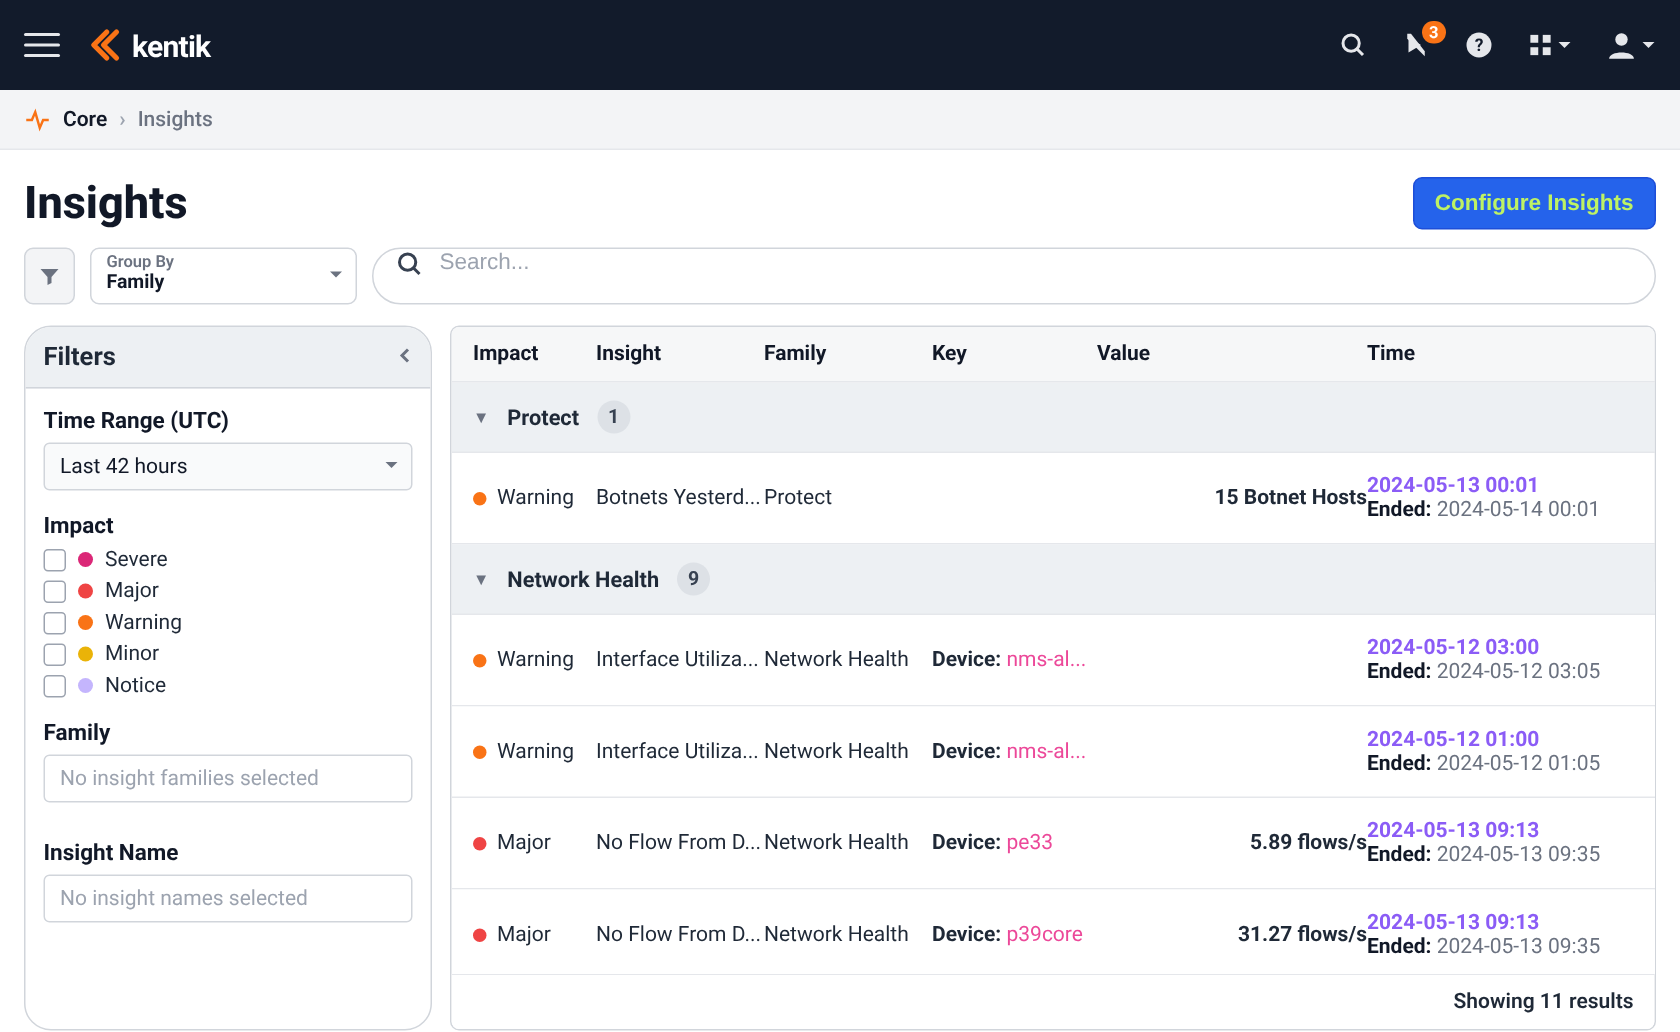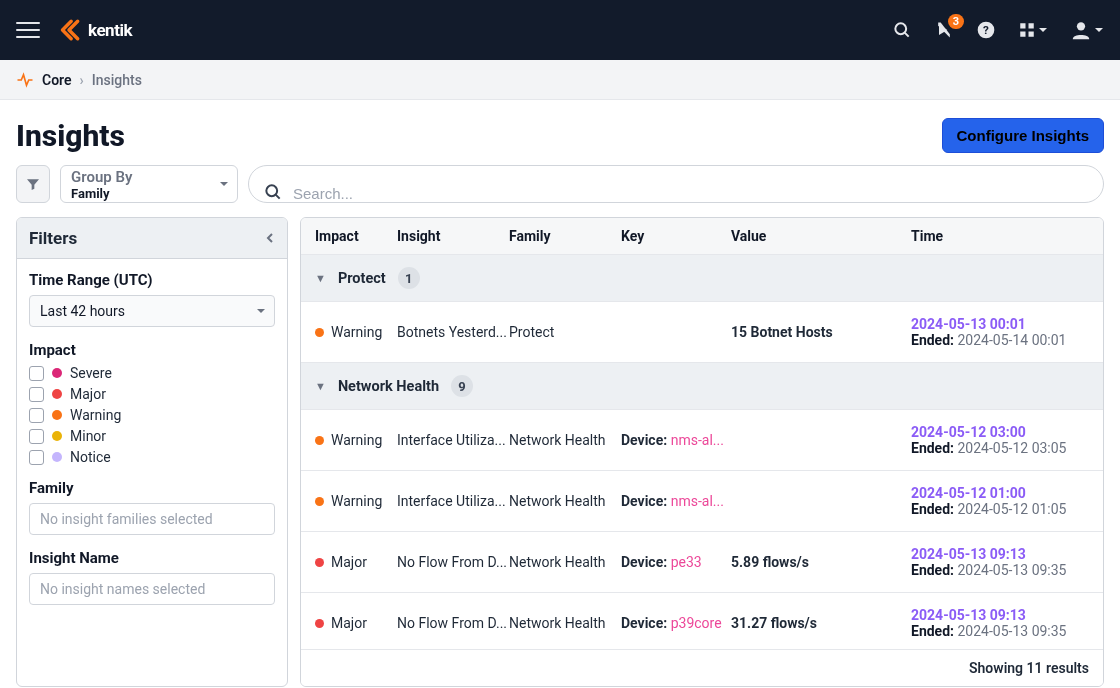--- a/index.html
+++ b/index.html
@@ -15,21 +15,21 @@
   .navbar {
     background: #121b2b;
     height: 60px;
     display: flex;
     align-items: center;
     padding: 0 16px;
     color: #fff;
   }
   .hamburger { width: 24px; cursor: pointer; margin-right: 16px; }
   .hamburger div { height: 2px; background: #e5e7eb; margin: 5px 0; border-radius: 1px; }
-  .logo { display: flex; align-items: center; font-weight: 700; font-size: 17px; letter-spacing: -0.5px; }
+  .logo { display: flex; align-items: flex-end; font-weight: 700; font-size: 20px; letter-spacing: -0.5px; }
   .logo svg { margin-right: 6px; }
   .nav-spacer { flex: 1; }
   .nav-icons { display: flex; align-items: center; gap: 22px; }
   .nav-icon { color: #e5e7eb; cursor: pointer; position: relative; display: flex; align-items: center; }
   .badge-count {
     position: absolute; top: -6px; right: -10px;
     background: #f97316; color: #fff; font-size: 11px; font-weight: 700;
     border-radius: 10px; padding: 1px 5px; line-height: 1.2;
   }
 
@@ -41,71 +41,71 @@
   .breadcrumb-bar .sep { color: #9ca3af; }
   .breadcrumb-bar .crumb-main { color: #111827; }
   .breadcrumb-bar .crumb-sub { color: #6b7280; font-weight: 500;}
 
   .page-header {
     display: flex; align-items: center; justify-content: space-between;
     padding: 18px 16px 8px 16px;
   }
   .page-title { font-size: 30px; font-weight: 800; color: #111827; }
   .btn-primary {
-    background: #2563eb; color: #000000; border: 1px solid #1d4ed8;
+    background: #2563eb; color: #bef264; border: 1px solid #1d4ed8;
     padding: 8px 14px; border-radius: 6px; font-weight: 600; font-size: 15px; cursor: pointer;
   }
 
   .toolbar {
     display: flex; align-items: center; gap: 10px; padding: 4px 16px 14px 16px;
   }
   .filter-icon-btn {
     width: 34px; height: 38px; border: 1px solid #d1d5db; border-radius: 6px;
     background: #f3f4f6; display: flex; align-items: center; justify-content: center; cursor: pointer;
     color: #6b7280;
   }
   .groupby-select {
     width: 178px; height: 38px; border: 1px solid #d1d5db; border-radius: 6px;
     padding: 2px 26px 2px 10px; background: #fff; position: relative; cursor: pointer;
   }
-  .groupby-select .lbl { font-size: 15px; color: #6b7280; font-weight: 600; }
+  .groupby-select .lbl { font-size: 11px; color: #6b7280; font-weight: 600; }
   .groupby-select .val { font-size: 13px; font-weight: 700; color: #111827; }
   .groupby-select .chev { position: absolute; right: 8px; top: 50%; transform: translateY(-50%); color: #6b7280; }
   .search-wrap {
     flex: 1; height: 38px; border: 1px solid #d1d5db; border-radius: 19px;
-    display: flex; align-items: flex-end; padding: 0 14px; gap: 10px; color: #6b7280;
+    display: flex; align-items: flex-start; padding: 0 14px; gap: 10px; color: #6b7280;
   }
   .search-input { border: none; outline: none; flex: 1; font-size: 15px; color: #111827; background: transparent; }
   .search-input::placeholder { color: #9ca3af; }
 
   .content {
     display: flex; gap: 12px; padding: 0 16px 16px 16px; height: 486px;
   }
   .sidebar {
-    width: 272px; border: 1px solid #d1d5db; border-radius: 6px; background: #fff; overflow: hidden;
+    width: 272px; border: 1px solid #d1d5db; border-radius: 18px; background: #fff; overflow: hidden;
     display: flex; flex-direction: column;
   }
   .sidebar-header {
     background: #edf0f3; padding: 10px 12px; display: flex; align-items: center; justify-content: space-between;
     border-bottom: 1px solid #d1d5db; font-weight: 700; font-size: 17px;
   }
   .sidebar-body { padding: 12px; overflow-y: auto; flex: 1; }
   .section-title { font-weight: 700; font-size: 15px; margin-bottom: 6px; color: #111827; }
   .select-box {
     border: 1px solid #d1d5db; border-radius: 4px; padding: 7px 28px 7px 10px;
     background: #f9fafb; position: relative; margin-bottom: 14px; color: #111827; font-size: 14px;
   }
   .select-box .chev { position: absolute; right: 8px; top: 50%; transform: translateY(-50%); color: #6b7280; }
   .checkbox-list { margin-bottom: 14px; }
   .checkbox-row { display: flex; align-items: center; gap: 8px; margin: 5px 0; cursor: pointer; }
   .cb { width: 15px; height: 15px; border: 1px solid #9ca3af; border-radius: 3px; background: #fff; }
   .dot { width: 10px; height: 10px; border-radius: 50%; }
   .input-readonly {
     border: 1px solid #d1d5db; border-radius: 4px; padding: 7px 10px; color: #9ca3af; font-size: 14px;
-    margin-bottom: 14px; background: #fff;
+    margin-bottom: 24px; background: #fff;
   }
 
   .table-pane {
     flex: 1; border: 1px solid #d1d5db; border-radius: 6px; overflow: hidden; display: flex; flex-direction: column;
   }
   .table-scroll { flex: 1; overflow-y: auto; }
   .thead {
     display: grid; grid-template-columns: 82px 112px 112px 110px 180px 180px;
     padding: 10px 14px; font-weight: 700; font-size: 14px; color: #111827;
     background: #f6f7f8; border-bottom: 1px solid #e5e7eb;
@@ -123,21 +123,21 @@
   .row {
     display: grid; grid-template-columns: 82px 112px 112px 110px 180px 180px;
     padding: 14px; border-bottom: 1px solid #e5e7eb; font-size: 14px; align-items: center;
     background: #fff;
   }
   .impact-cell { display: flex; align-items: center; gap: 7px; }
   .level-dot { width: 9px; height: 9px; border-radius: 50%; flex-shrink: 0; }
   .trunc { white-space: nowrap; overflow: hidden; text-overflow: ellipsis; }
   .key-cell .kprefix { font-weight: 700; }
   .key-cell .klink { color: #ec4899; }
-  .value-cell { font-weight: 700; }
+  .value-cell { font-weight: 700; text-align: right; }
   .time-cell .t1 { color: #8b5cf6; font-weight: bold; }
   .time-cell .t2 { color: #6b7280; }
   .time-cell .t2 .lbl { font-weight: 700; color: #111827; }
 
   .table-footer {
     background: #fff; border-top: 1px solid #e5e7eb; text-align: right; padding: 10px 14px; font-weight: 600;
   }
   
   .table-scroll::-webkit-scrollbar { width: 10px; }
   .table-scroll::-webkit-scrollbar-thumb { background: #cbd5e1; border-radius: 5px; }

